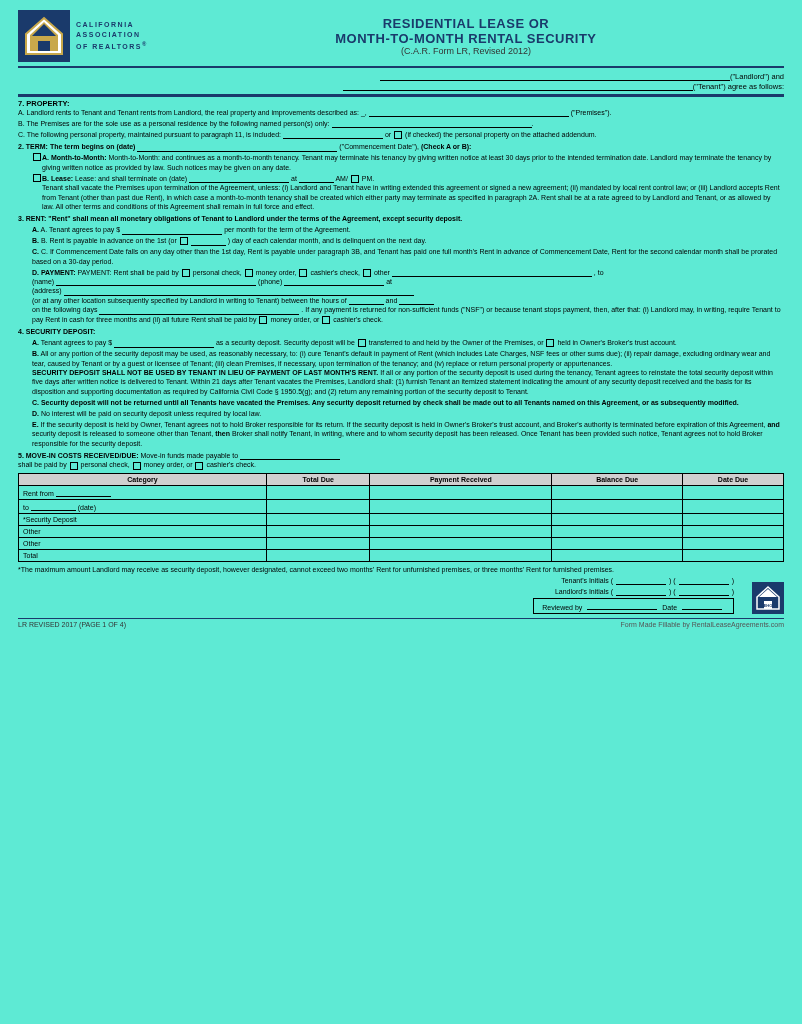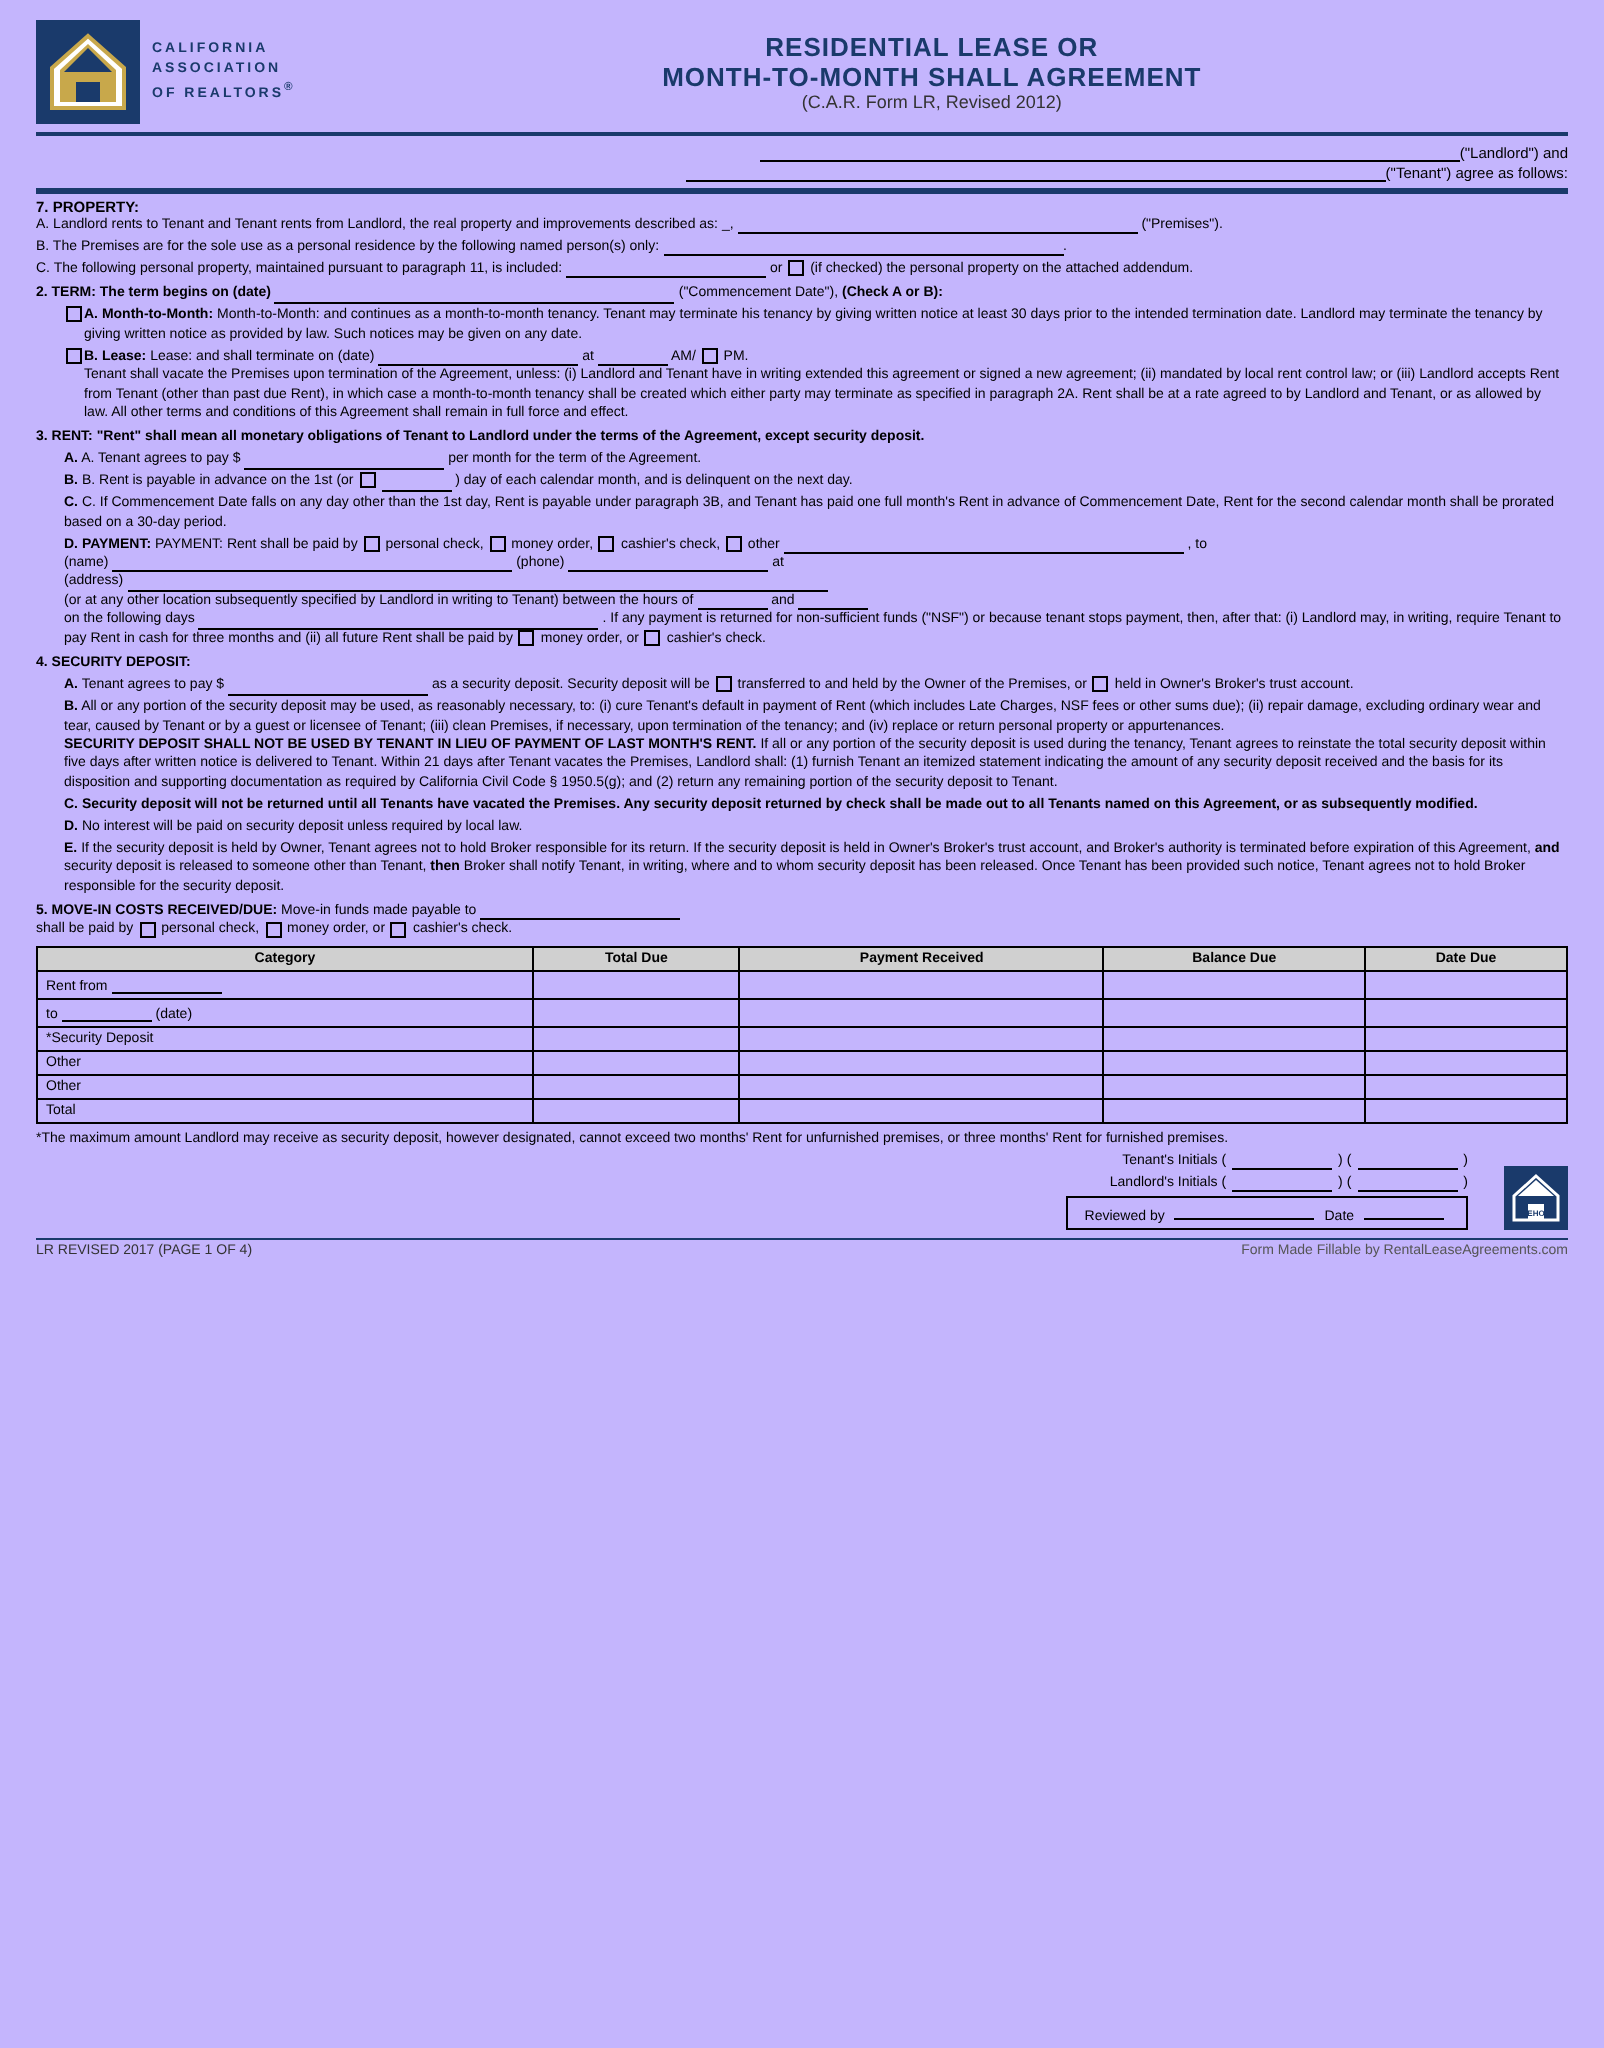--- a/index.html
+++ b/index.html
@@ -8,21 +8,21 @@
       font-size: 7.5px;
       background: #fff;
       color: #000;
       width: 802px;
       min-height: 1024px;
     }
     .page {
       width: 802px;
       min-height: 1024px;
       padding: 10px 18px 10px 18px;
-      background: #c4b5fd;
+      background: #5eead4;
       position: relative;
     }
     .header {
       display: flex;
       align-items: center;
       margin-bottom: 4px;
       border-bottom: 2px solid #1a3a6b;
       padding-bottom: 4px;
     }
     .logo-area {
@@ -239,21 +239,21 @@
         </svg>
       </div>
       <div class="logo-text">
         <span>CALIFORNIA</span>
         <span>ASSOCIATION</span>
         <span>OF REALTORS<sup>®</sup></span>
       </div>
     </div>
     <div class="title-area">
       <div class="title-main">RESIDENTIAL LEASE OR</div>
-      <div class="title-main">MONTH-TO-MONTH SHALL AGREEMENT</div>
+      <div class="title-main">MONTH-TO-MONTH RENTAL SECURITY</div>
       <div class="title-sub">(C.A.R. Form LR, Revised 2012)</div>
     </div>
   </div>
 
   <div class="top-lines">
     <div class="top-line">
       <span class="underline-field underline-field-xl"></span>
       <span class="top-line-label">("Landlord") and</span>
     </div>
     <div class="top-line">

